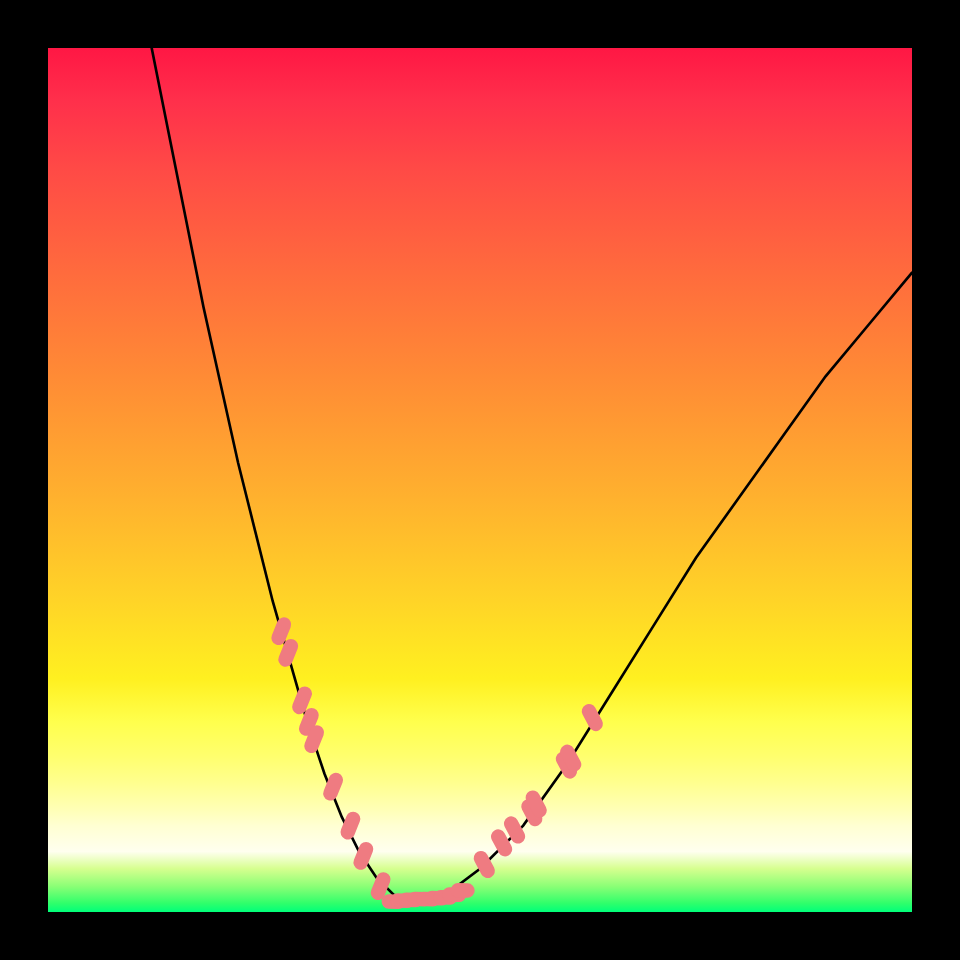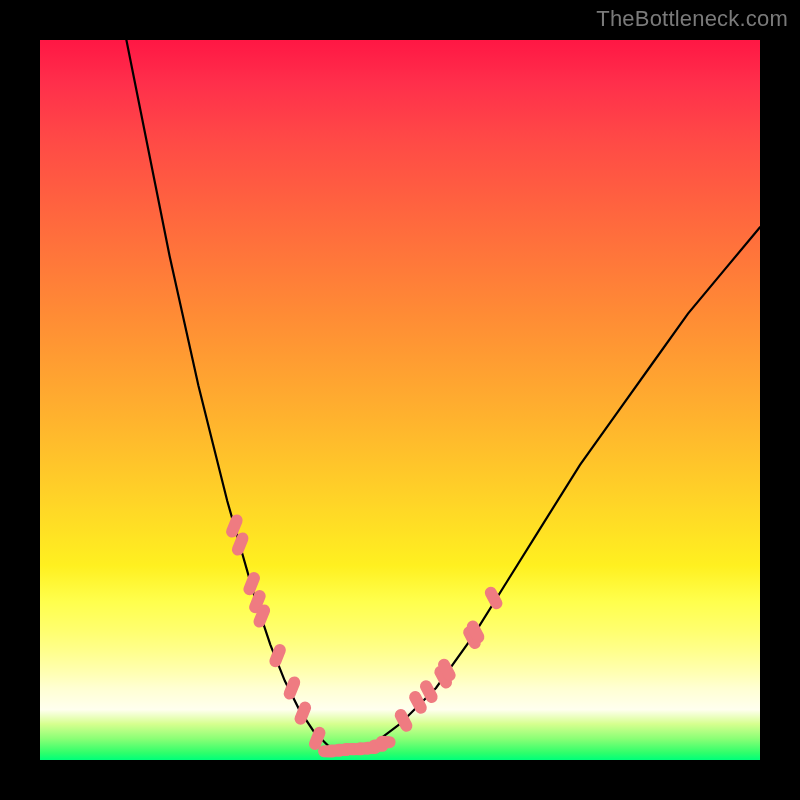--- a/index.html
+++ b/index.html
@@ -71,21 +71,20 @@
   .marker {
     fill: #ef7b81;
     stroke: none;
   }
 </style>
 </head>
 <body>
 
 <div class="frame">
 
-  <div class="watermark">TheBottleneck.com</div>
 
   <div class="plot-area">
     <svg class="curve" viewBox="0 0 720 720" preserveAspectRatio="none">
       <path id="curvePath" class="curve-path" d="M86.4 0.0 L100.8 72.0 L115.2 144.0 L129.6 216.0 L144.0 280.8 L158.4 345.6 L172.8 403.2 L187.2 460.8 L201.6 511.2 L216.0 561.6 L230.4 604.8 L244.8 640.8 L259.2 669.6 L273.6 691.2 L288.0 705.6 L309.6 712.8 L331.2 705.6 L360.0 684.0 L396.0 648.0 L432.0 597.6 L468.0 540.0 L504.0 482.4 L540.0 424.8 L576.0 374.4 L612.0 324.0 L648.0 273.6 L684.0 230.4 L720.0 187.2"></path>
       <g id="markerGroup">
           <rect x="188.4" y="474.0" width="12" height="24" rx="6" ry="6" class="marker" transform="rotate(22 194.4 486.0)"></rect>
           <rect x="194.2" y="492.0" width="12" height="24" rx="6" ry="6" class="marker" transform="rotate(22 200.2 504.0)"></rect>
           <rect x="205.7" y="531.6" width="12" height="24" rx="6" ry="6" class="marker" transform="rotate(22 211.7 543.6)"></rect>
           <rect x="211.4" y="549.6" width="12" height="24" rx="6" ry="6" class="marker" transform="rotate(22 217.4 561.6)"></rect>
           <rect x="215.8" y="564.0" width="12" height="24" rx="6" ry="6" class="marker" transform="rotate(22 221.8 576.0)"></rect>

